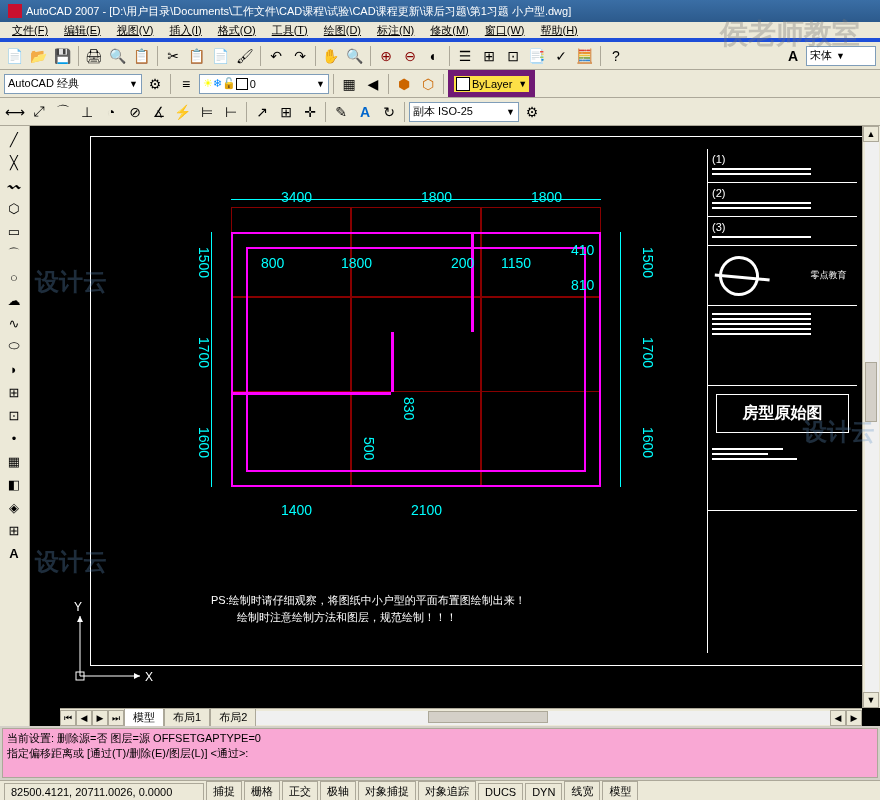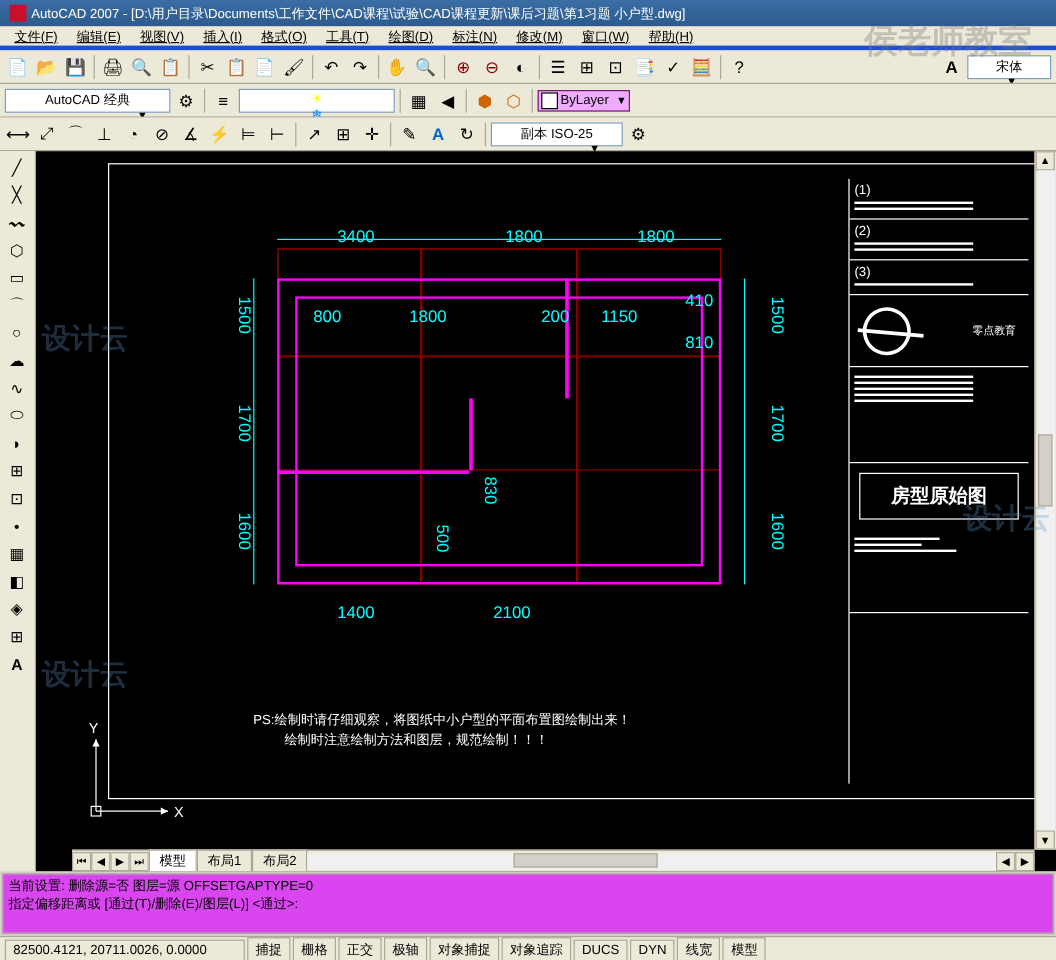--- a/index.html
+++ b/index.html
@@ -4,21 +4,21 @@
 <style>
 * { margin: 0; padding: 0; box-sizing: border-box; font-family: "Microsoft YaHei", SimSun, sans-serif; font-size: 11px; }
 body { background: #d4d0c8; width: 880px; height: 800px; overflow: hidden; position: relative; }
 .titlebar { background: linear-gradient(to bottom, #3a6ea5, #2c5a8c); height: 22px; color: #fff; padding: 3px 8px; display: flex; align-items: center; }
 .app-icon { width: 14px; height: 14px; background: #c8102e; margin-right: 4px; }
 .menubar { background: #ece9d8; height: 20px; display: flex; align-items: center; padding: 0 4px; border-bottom: 4px solid #1d4ed8; text-decoration: underline; }
 .menu-item { padding: 2px 8px; cursor: pointer; }
 .toolbar { background: #ece9d8; height: 28px; display: flex; align-items: center; padding: 2px 4px; border-bottom: 1px solid #aca899; gap: 2px; flex-wrap: nowrap; overflow: hidden; }
 .tool-btn { width: 22px; height: 22px; display: flex; align-items: center; justify-content: center; border: 1px solid transparent; cursor: pointer; font-size: 14px; }
 .tool-sep { width: 1px; height: 20px; background: #aca899; margin: 0 2px; }
-.combo { height: 20px; background: #fff; border: 1px solid #7f9db9; padding: 1px 18px; font-size: 11px; display: flex; align-items: center; flex-direction: column; }
+.combo { height: 20px; background: #fff; border: 1px solid #7f9db9; padding: 1px 3px; font-size: 11px; display: flex; align-items: center; }
 .dropdown-arrow { margin-left: 4px; font-size: 9px; }
 .toolbar2 { background: #ece9d8; height: 28px; display: flex; align-items: center; padding: 2px 4px; border-bottom: 1px solid #aca899; gap: 2px; }
 .main-area { display: flex; height: 600px; background: #ece9d8; }
 .left-toolbar { width: 30px; background: #ece9d8; border-right: 1px solid #aca899; display: flex; flex-direction: column; padding: 2px; gap: 1px; }
 .left-tool { width: 24px; height: 22px; display: flex; align-items: center; justify-content: center; cursor: pointer; font-size: 13px; }
 .canvas-wrap { flex: 1; background: #000; position: relative; overflow: hidden; }
 .drawing-border { position: absolute; left: 60px; top: 10px; right: 10px; bottom: 60px; border: 1px solid #fff; }
 .title-block { position: absolute; right: 12px; top: 12px; bottom: 12px; width: 150px; border-left: 1px solid #fff; }
 .tb-section { border-bottom: 1px solid #fff; padding: 4px; color: #fff; font-size: 10px; }
 .tb-line { height: 2px; background: #fff; margin: 3px 0; width: 70%; }
@@ -37,27 +37,27 @@
 .ucs-text { fill: #fff; font-size: 12px; }
 .notes { position: absolute; left: 120px; bottom: 40px; color: #fff; font-size: 13px; line-height: 1.5; }
 .scrollbar-h { position: absolute; bottom: 0; left: 30px; right: 18px; height: 18px; background: #ece9d8; display: flex; align-items: center; border-top: 1px solid #aca899;}
 .scroll-btn { width: 16px; height: 16px; background: #ece9d8; border: 1px solid #aca899; font-size: 9px; text-align: center; line-height: 14px; cursor: pointer;}
 .tab { padding: 1px 8px; background: #ece9d8; border: 1px solid #aca899; cursor: pointer; font-size: 11px;}
 .tab.active { background: #fff; }
 .scroll-track { flex: 1; height: 14px; background: #f0f0f0; position: relative;}
 .scroll-thumb { position: absolute; height: 12px; background: #d4d0c8; border: 1px solid #aca899; top: 0;}
 .scrollbar-v { position: absolute; right: 0; top: 0; bottom: 18px; width: 18px; background: #ece9d8; border-left: 1px solid #aca899; display: flex; flex-direction: column;}
 .scroll-track-v { flex: 1; width: 14px; background: #f0f0f0; position: relative; margin-left: 2px;}
-.cmdline { background: #d946ef; border: 1px solid #aca899; margin: 2px; height: 50px; padding: 2px 4px; font-family: SimSun, monospace; font-size: 13px; }
+.cmdline { background: #f9a8d4; border: 1px solid #aca899; margin: 2px; height: 50px; padding: 2px 4px; font-family: SimSun, monospace; font-size: 13px; }
 .cmd-row { display: flex; gap: 2px;}
 .statusbar { background: #ece9d8; height: 22px; display: flex; align-items: center; padding: 2px 4px; border-top: 1px solid #aca899; gap: 2px; font-size: 11px;}
 .status-seg { padding: 2px 6px; border: 1px solid #aca899; background: #ece9d8; cursor: pointer;}
 .watermark { position: absolute; color: rgba(100,150,200,0.3); font-size: 24px; pointer-events: none; font-weight: bold;}
 .wm-center { position: absolute; color: rgba(150,100,100,0.4); font-size: 18px; pointer-events: none; left: 380px; top: 460px; text-align: center;}
-.bylayer-box { display: flex; align-items: center; gap: 2px; border: 1px solid #701a75; padding: 1px 2px; background: #f0abfc;}
+.bylayer-box { display: flex; align-items: center; gap: 2px; border: 6px solid #701a75; padding: 1px 2px; background: #fde047;}
 .color-swatch { width: 14px; height: 14px; border: 1px solid #000; background: #fff;}
 .layer-color { width: 12px; height: 12px; display: inline-block;}
 .big-wm { position: absolute; right: 20px; top: 15px; font-size: 28px; color: rgba(120,120,120,0.35); font-weight: bold; pointer-events: none;}
 </style>
 </head>
 <body>
 
 <div class="titlebar">
   <div class="app-icon"></div>
   <span>AutoCAD 2007 - [D:\用户目录\Documents\工作文件\CAD课程\试验\CAD课程更新\课后习题\第1习题 小户型.dwg]</span>

